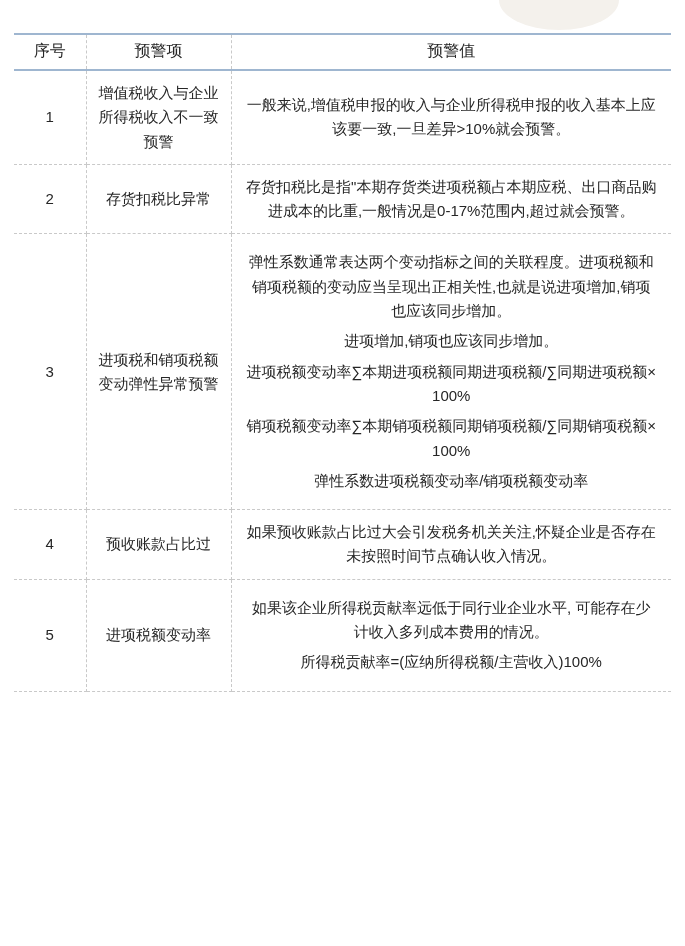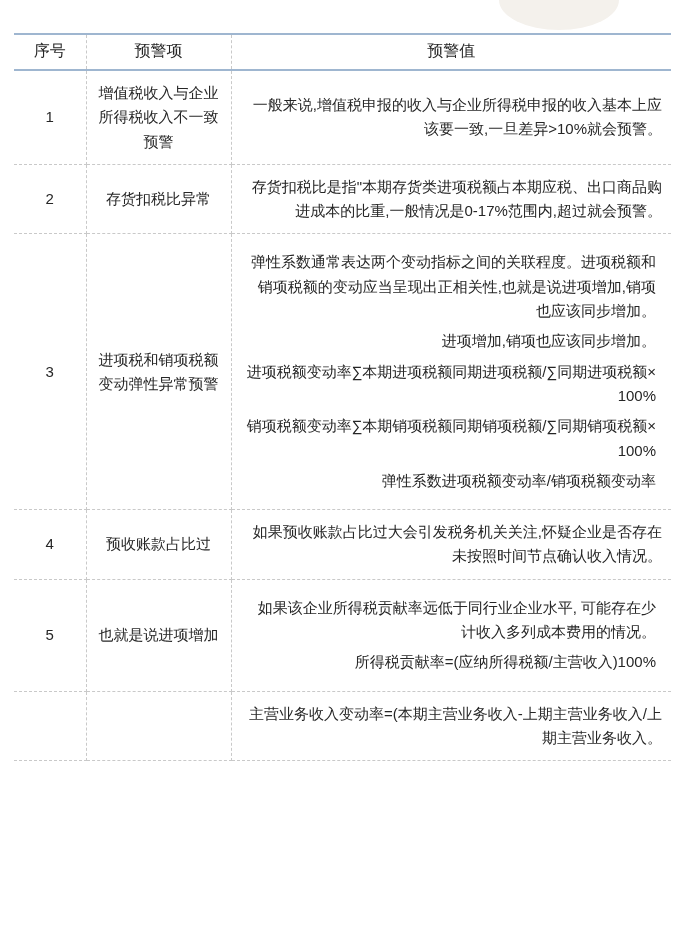--- a/index.html
+++ b/index.html
@@ -71,21 +71,21 @@
   table.warn-table tbody td.idx {
     text-align: center;
     border-right: 1px dashed #c9c9c9;
     font-size: 15px;
   }
   table.warn-table tbody td.item {
     border-right: 1px dashed #c9c9c9;
     text-align: center;
   }
   table.warn-table tbody td.val {
-    text-align: right;
+    text-align: center;
   }
   .val p {
     margin: 6px;
   }
   tr.last-row td {
     border-bottom: none;
   }
 </style>
 </head>
 <body>
@@ -128,26 +128,21 @@
           <p>弹性系数进项税额变动率/销项税额变动率</p>
         </td>
       </tr>
       <tr>
         <td class="idx">4</td>
         <td class="item">预收账款占比过</td>
         <td class="val">如果预收账款占比过大会引发税务机关关注,怀疑企业是否存在未按照时间节点确认收入情况。</td>
       </tr>
       <tr>
         <td class="idx">5</td>
-        <td class="item">也就是说进项增加</td>
+        <td class="item">进项税额变动率</td>
         <td class="val">
           <p>如果该企业所得税贡献率远低于同行业企业水平, 可能存在少计收入多列成本费用的情况。</p>
           <p>所得税贡献率=(应纳所得税额/主营收入)100%</p>
         </td>
-      </tr>
-      <tr class="last-row">
-        <td class="idx"></td>
-        <td class="item"></td>
-        <td class="val">主营业务收入变动率=(本期主营业务收入-上期主营业务收入/上期主营业务收入。</td>
       </tr>
     </tbody>
   </table>
 </div>
 
 </body></html>

